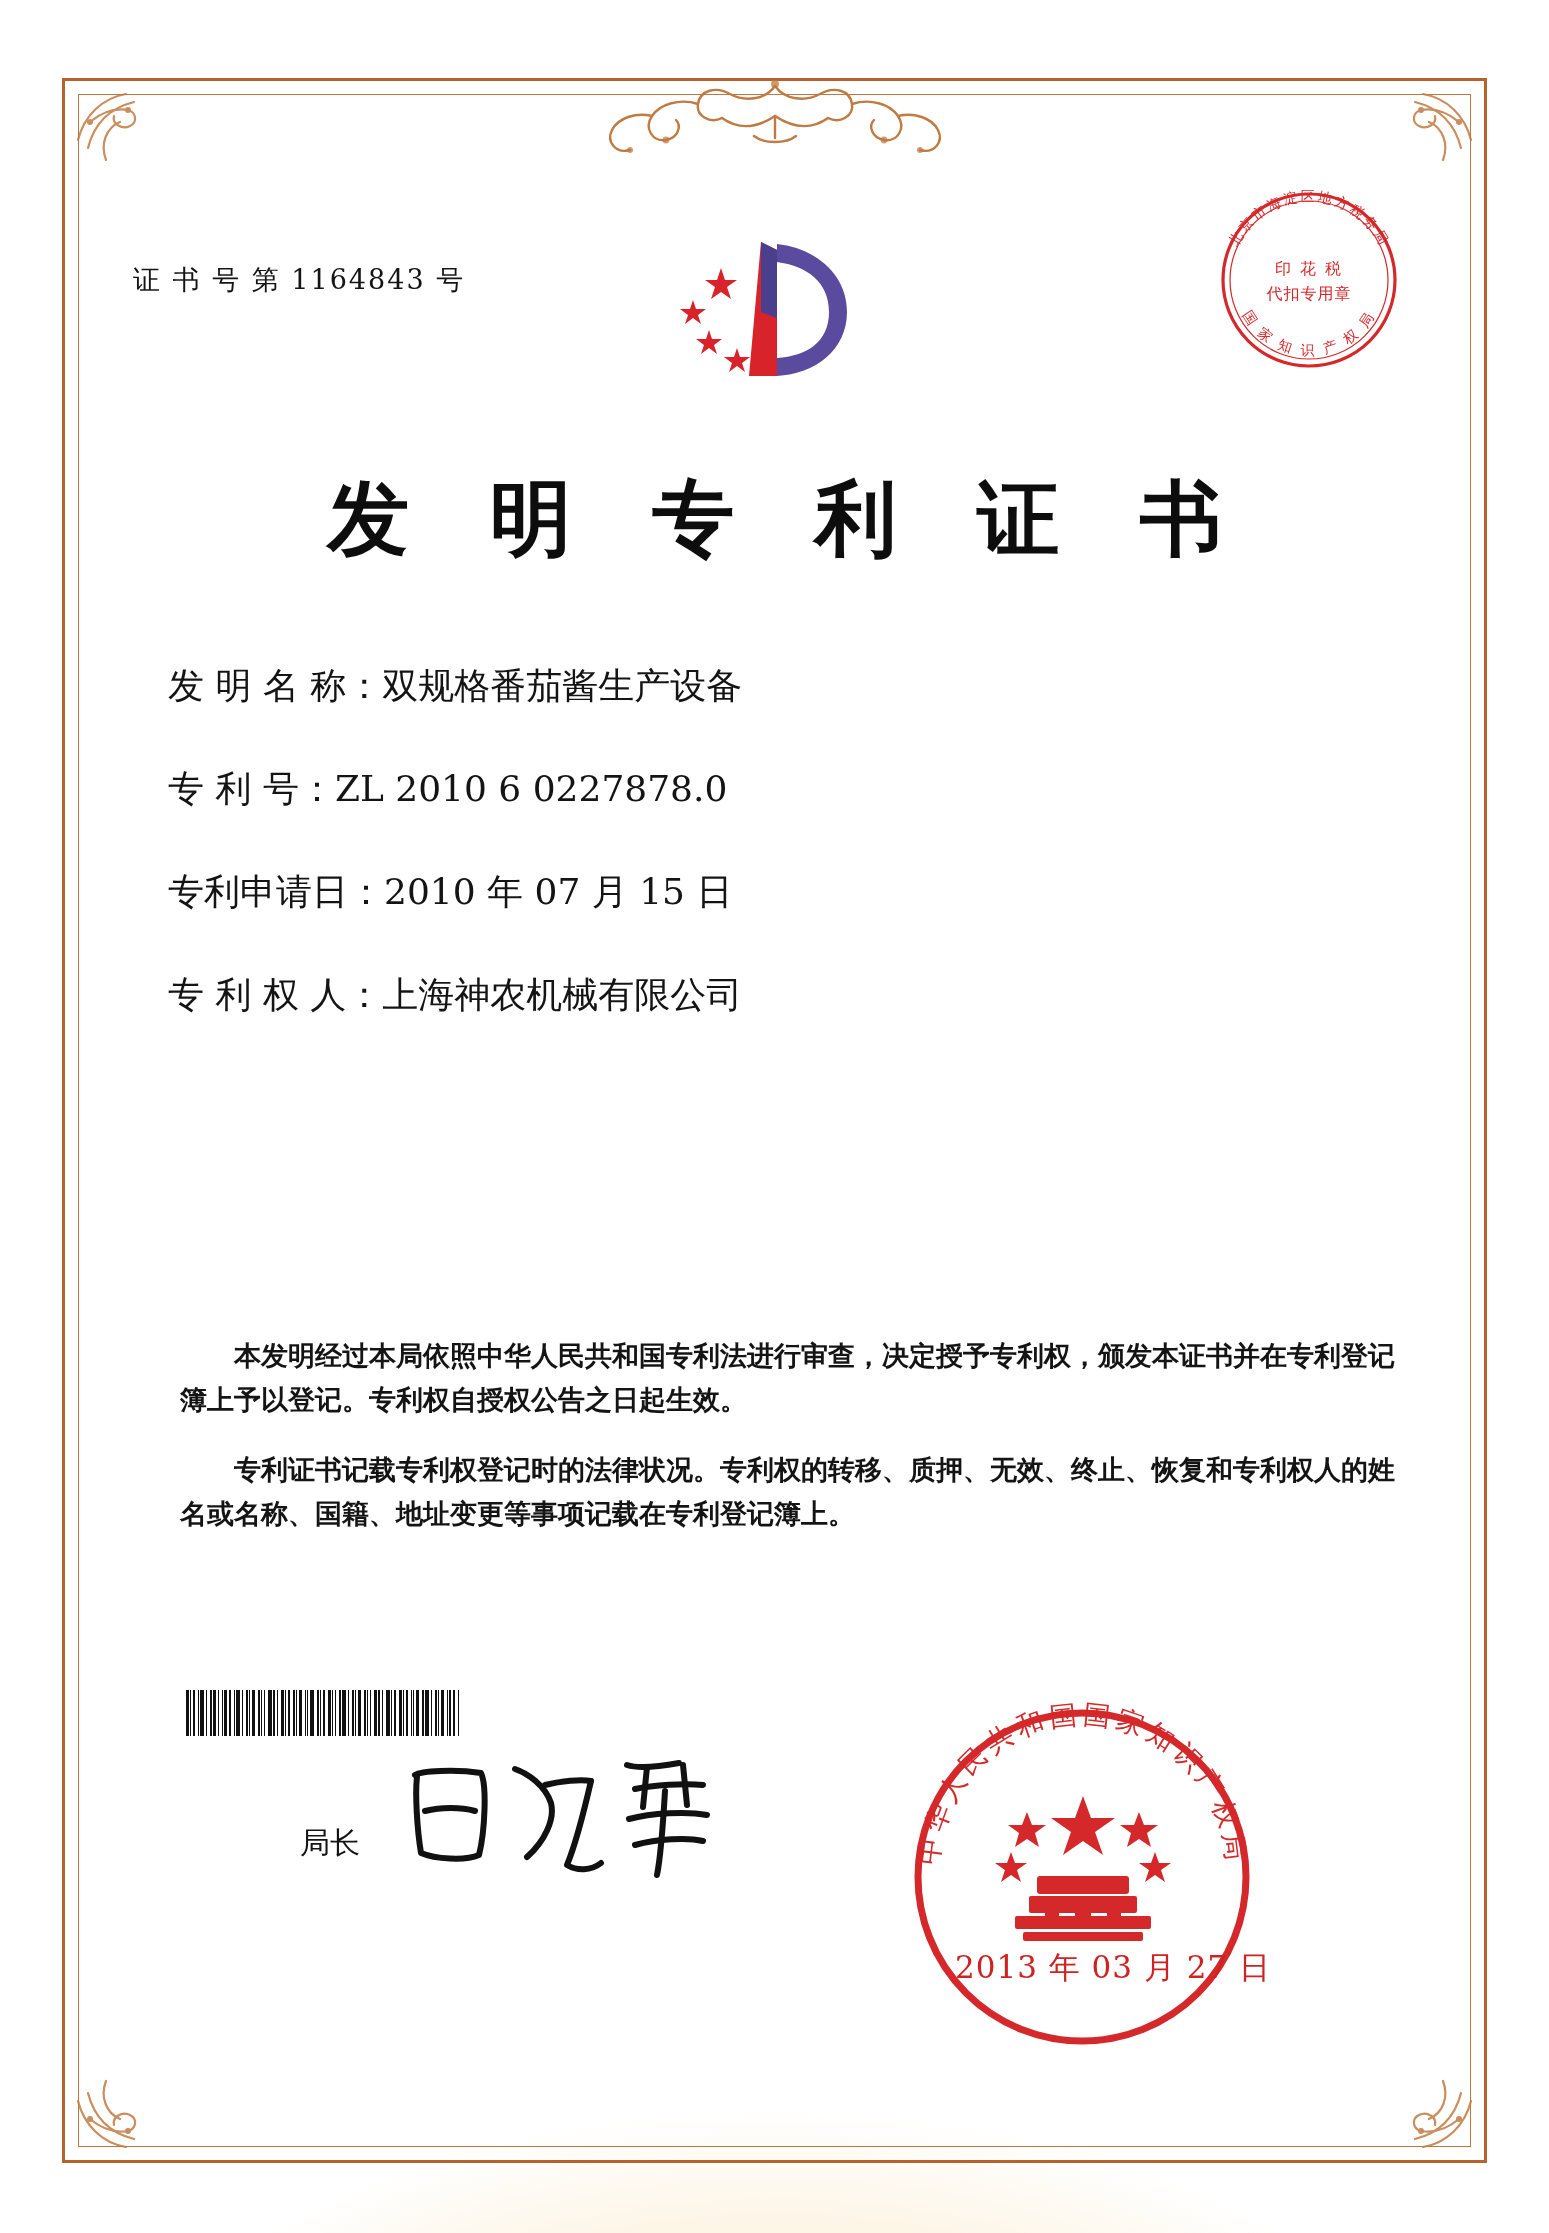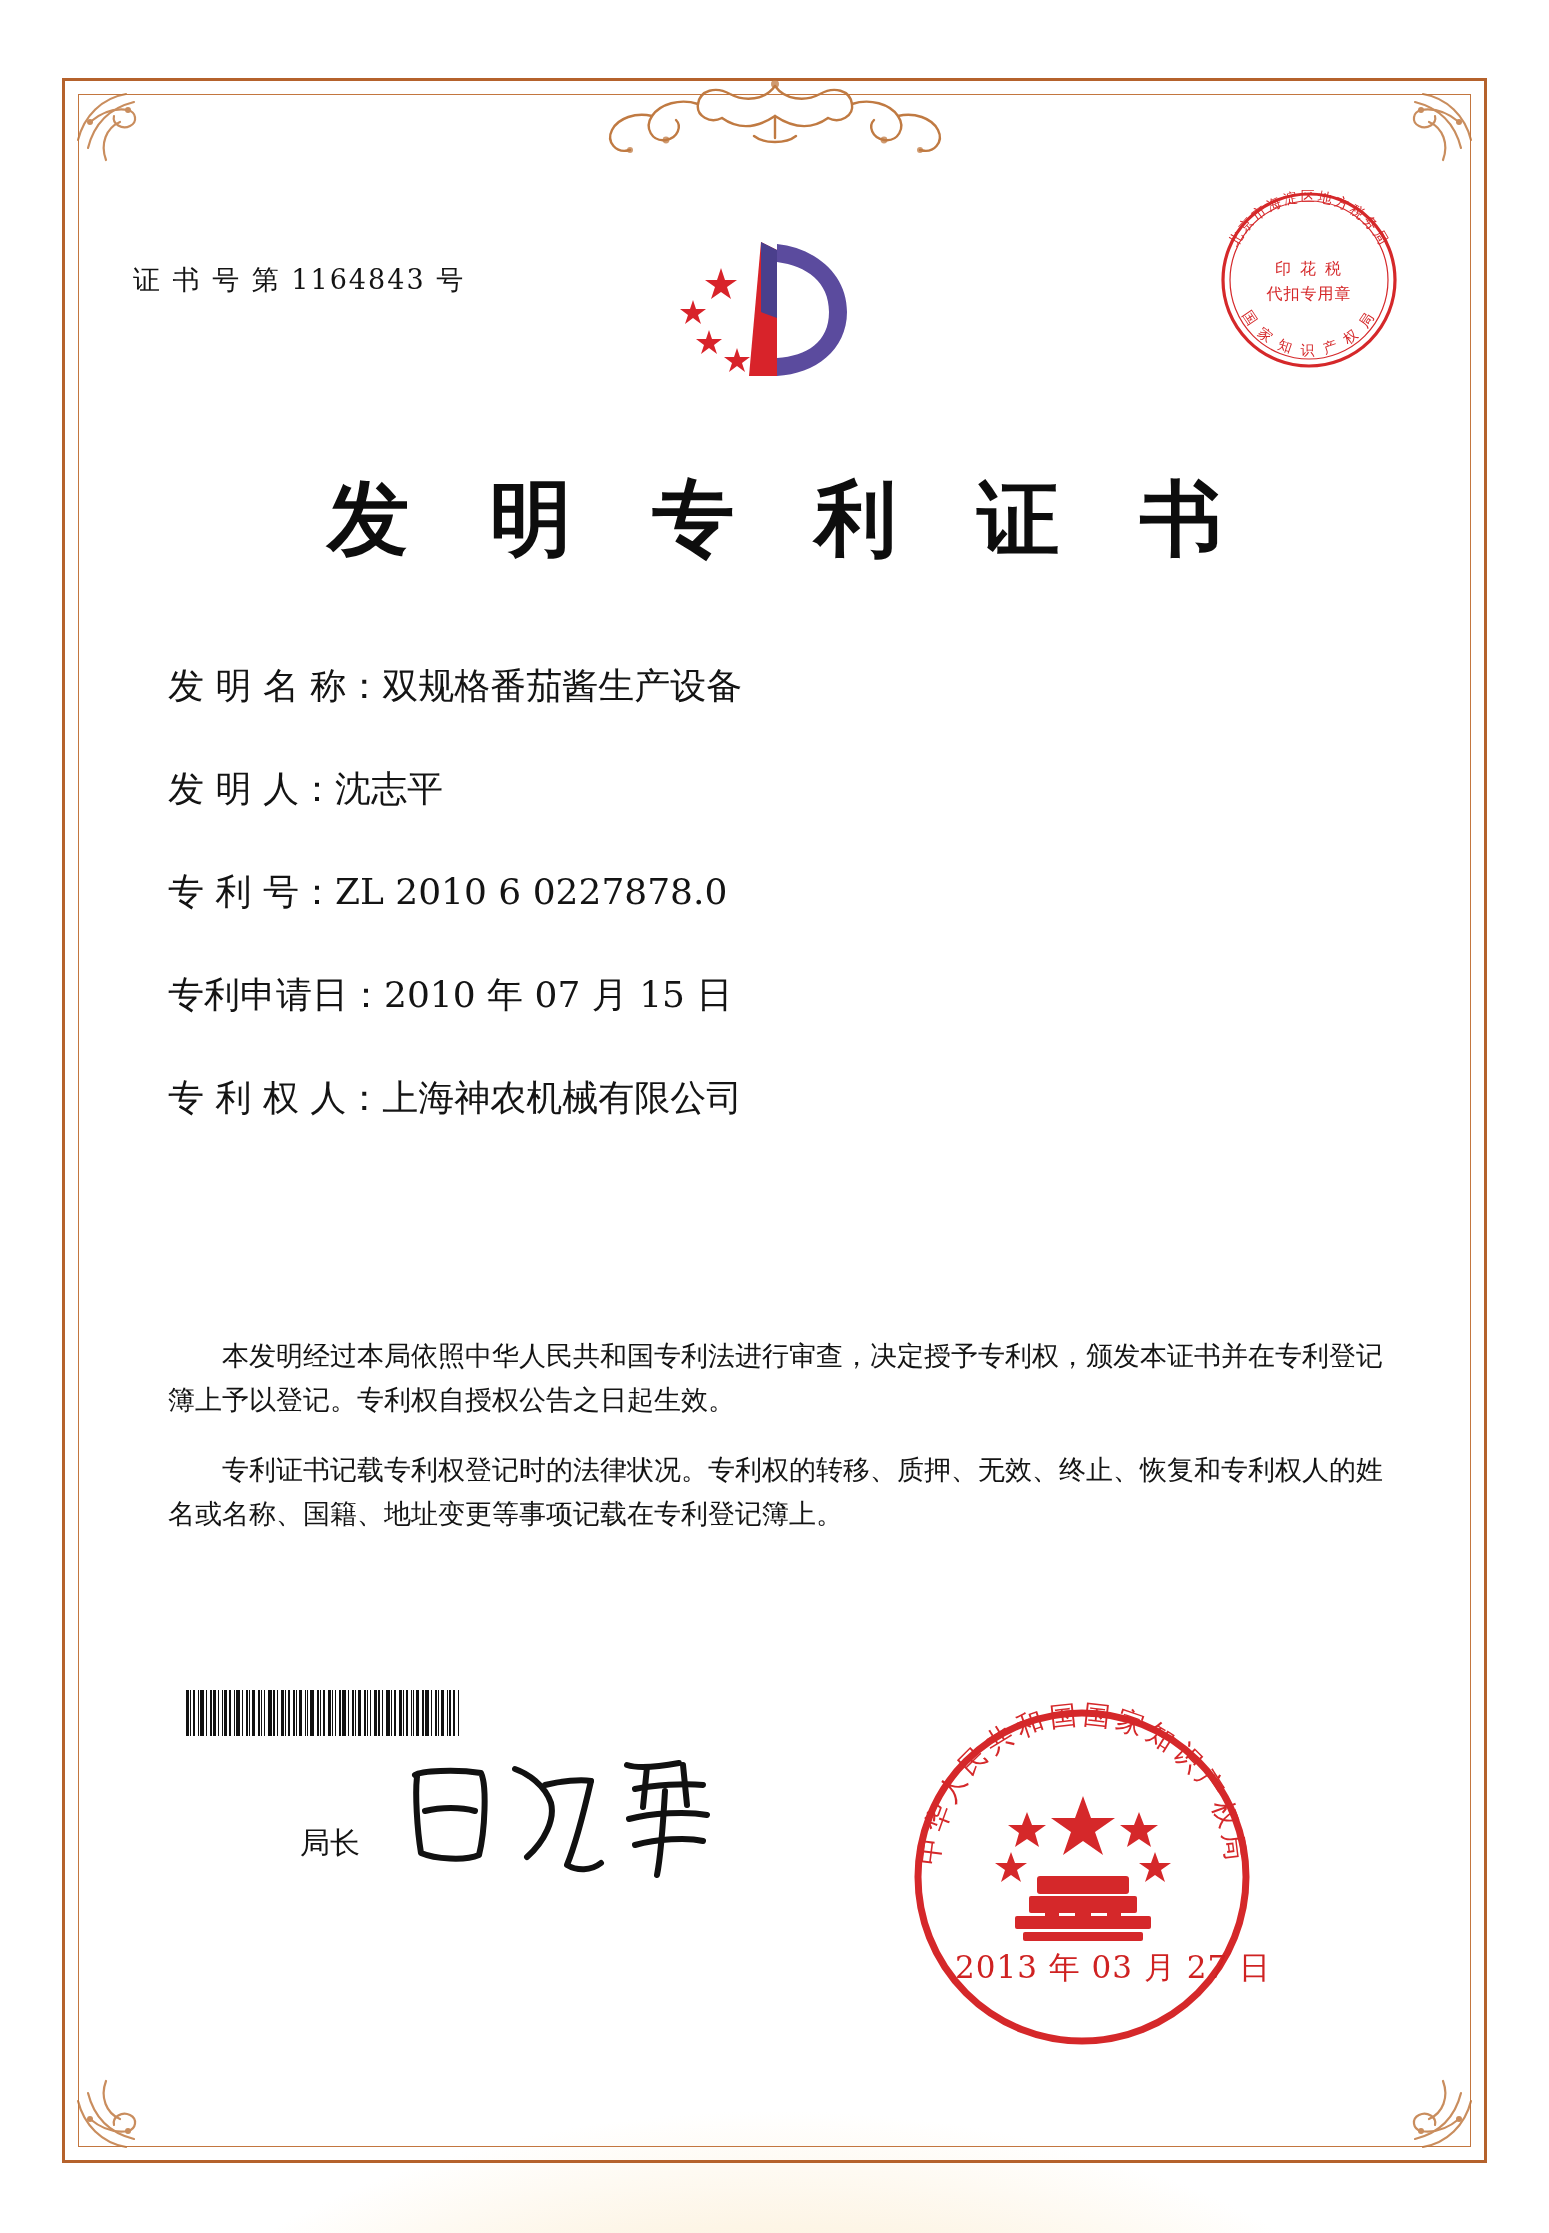--- a/index.html
+++ b/index.html
@@ -121,27 +121,28 @@
     margin-bottom: 58px;
     white-space: nowrap;
     color: #141414;
   }
   .field-label { display: inline; }
   .field-value { display: inline; }
 
   
   .paras {
     position: absolute;
-    left: 168px;
+    left: 180px;
     top: 1307px;
     width: 1215px;
     font-size: 27px;
     line-height: 1.62;
     color: #141414;
     text-align: justify;
+    font-weight: bold;
   }
   .para {
     text-indent: 2em;
     margin-bottom: 4px;
   }
 
   
   .barcode {
     position: absolute;
     left: 186px;
@@ -324,23 +325,20 @@
     </svg>
   </div>
 
   <div class="title">发 明 专 利 证 书</div>
 
   <div class="fields">
     <div class="field-row">
       <span class="field-label">发  明  名  称：</span><span class="field-value">双规格番茄酱生产设备</span>
     </div>
     <div class="field-row">
-      <span class="field-label">发      明      人：</span><span class="field-value">沈志平</span>
-    </div>
-    <div class="field-row">
       <span class="field-label">专      利      号：</span><span class="field-value">ZL 2010 6 0227878.0</span>
     </div>
     <div class="field-row">
       <span class="field-label">专利申请日：</span><span class="field-value">2010 年 07 月 15 日</span>
     </div>
     <div class="field-row">
       <span class="field-label">专  利  权  人：</span><span class="field-value">上海神农机械有限公司</span>
     </div>
   </div>
 

